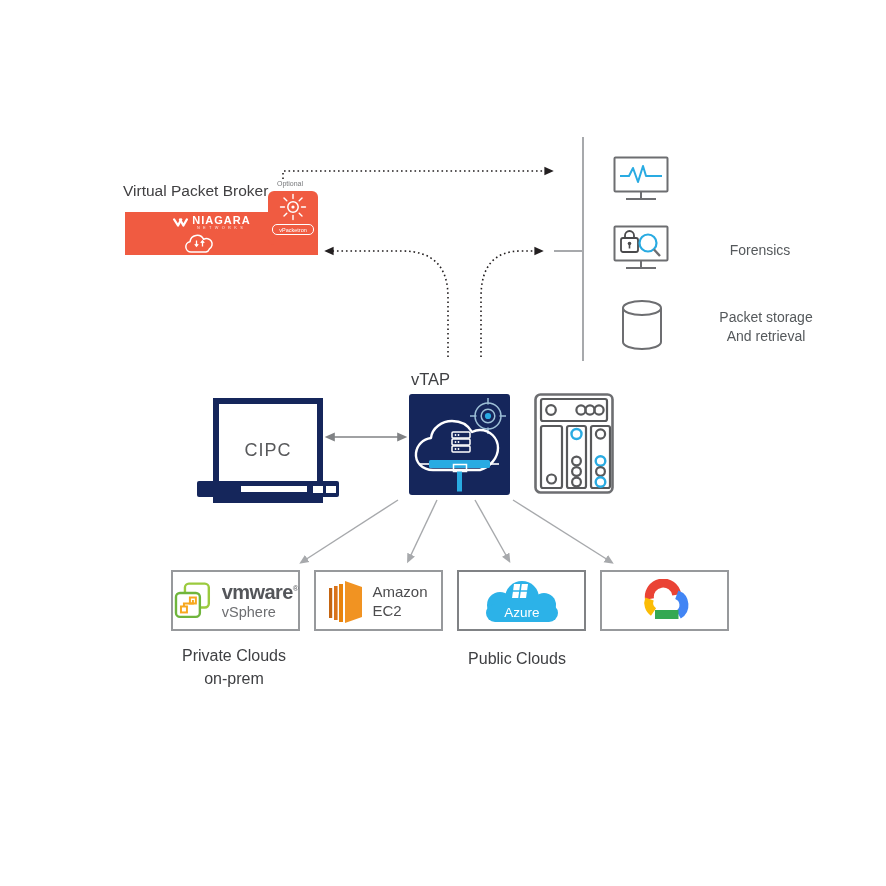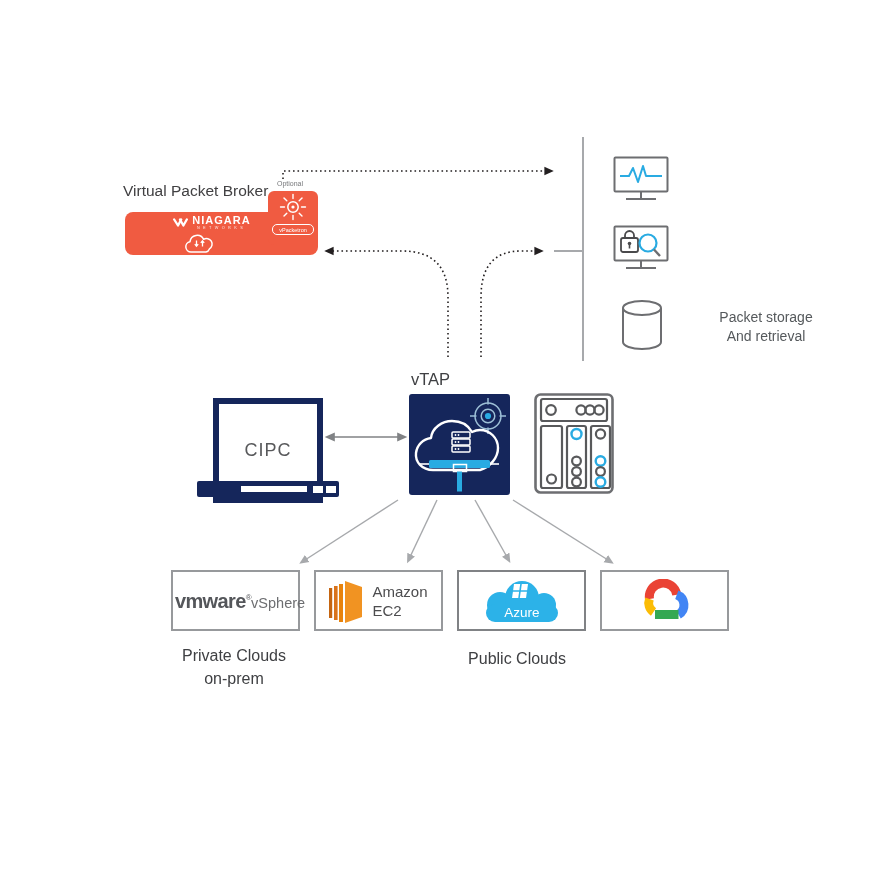--- a/index.html
+++ b/index.html
@@ -8,21 +8,21 @@
   .abs{position:absolute;}
   svg{display:block;}
   .connector-layer{position:absolute;left:0;top:0;pointer-events:none;}
   .dotted{stroke:#231F20;stroke-width:1.6;fill:none;stroke-dasharray:1.6 2.9;}
   .gline{stroke:#A7A9AC;stroke-width:2;fill:none;}
   .mline{stroke:#808285;stroke-width:1.6;fill:none;}
   .fan{stroke:#A7A9AC;stroke-width:1.4;fill:none;}
 
   .broker-title{left:123px;top:182px;font-size:15.5px;color:#414042;}
   .optional-label{left:277px;top:180px;font-size:7px;color:#77787B;}
-  .broker-box{left:125px;top:212px;width:193px;height:43px;background:#F05B41;border-radius:8px;}
+  .broker-box{left:125px;top:212px;width:193px;height:43px;background:#F05B41;border-radius:0;}
   .niagara-logo{position:absolute;left:22px;top:3px;width:130px;display:flex;align-items:center;justify-content:center;gap:4px;}
   .brand-col{display:flex;flex-direction:column;align-items:center;line-height:1;}
   .brand-name{color:#fff;font-weight:700;font-size:11px;letter-spacing:1px;}
   .brand-sub{color:rgba(255,255,255,.85);font-size:3.8px;letter-spacing:3.4px;margin-top:1px;}
   .broker-cloud{position:absolute;left:58px;top:21px;}
   .vpacketron-box{left:268px;top:191px;width:50px;height:54px;background:#F05B41;border-radius:6px;z-index:3;
                   display:flex;flex-direction:column;align-items:center;justify-content:flex-start;}
   .vpacketron-badge{width:40px;border:1px solid #fff;border-radius:5px;color:#fff;font-size:5.5px;
                     text-align:center;padding:2px 0 1px;margin-top:1px;}
 
@@ -36,21 +36,21 @@
   .laptop-slot{position:absolute;left:44px;top:5px;width:66px;height:6px;background:#fff;}
   .laptop-key{position:absolute;top:5px;width:10px;height:7px;background:#fff;}
   .k1{left:116px;} .k2{left:129px;}
 
   .rp-label{position:absolute;text-align:center;font-size:14px;color:#55595C;line-height:19px;}
   .rp-label span{display:block;}
 
   .cbox{position:absolute;top:570px;height:61px;width:129px;background:#fff;border:2px solid #97999C;
         box-sizing:border-box;display:flex;align-items:center;justify-content:center;gap:9px;}
   .cbox.azure{border-color:#808285;}
-  .vm-text{display:flex;flex-direction:row;align-items:flex-end;line-height:1;}
+  .vm-text{display:flex;flex-direction:column;align-items:flex-start;line-height:1;}
   .vm-brand{font-weight:700;font-size:20px;color:#54565A;letter-spacing:-0.6px;}
   .vm-brand sup{font-size:8px;font-weight:400;}
   .vm-prod{font-size:14.5px;color:#6D6E71;margin-top:3px;}
   .aws-text{display:flex;flex-direction:column;align-items:flex-start;font-size:15px;color:#4D4D4F;line-height:19px;}
   .caption{position:absolute;text-align:center;font-size:16px;color:#3F4043;line-height:23px;}
   .caption span{display:block;}
 </style>
 </head>
 <body>
 
@@ -194,20 +194,23 @@
     <rect x="1.5" y="1.5" width="53" height="34" rx="1" fill="#fff" stroke="#6D6E71" stroke-width="2"></rect>
     <path d="M12,13 v-2.5 a4.5,4.5 0 0 1 9,0 v2.5" fill="none" stroke="#4A4A4C" stroke-width="1.8"></path>
     <rect x="8" y="13" width="17" height="14" rx="2" fill="none" stroke="#4A4A4C" stroke-width="1.8"></rect>
     <circle cx="16.5" cy="18.5" r="1.8" fill="#4A4A4C"></circle>
     <line x1="16.5" y1="20" x2="16.5" y2="23.5" stroke="#4A4A4C" stroke-width="1.6"></line>
     <circle cx="35" cy="18" r="8.5" fill="none" stroke="#29ABE2" stroke-width="2.2"></circle>
     <line x1="41" y1="24.5" x2="47" y2="31" stroke="#6D6E71" stroke-width="2.4"></line>
     <line x1="28" y1="36" x2="28" y2="42" stroke="#6D6E71" stroke-width="2"></line>
     <line x1="13" y1="43" x2="43" y2="43" stroke="#6D6E71" stroke-width="2"></line>
   </svg>
+  <div class="rp-label" style="left:676px;top:241px;width:168px;">
+    <span>Forensics</span>
+  </div>
 
   <svg class="abs" style="left:621px;top:299px;" width="42" height="52" viewBox="0 0 42 52">
     <path d="M2,9 V43 a19,7 0 0 0 38,0 V9" fill="#fff" stroke="#6D6E71" stroke-width="2"></path>
     <ellipse cx="21" cy="9" rx="19" ry="7" fill="#fff" stroke="#6D6E71" stroke-width="2"></ellipse>
   </svg>
   <div class="rp-label" style="left:678px;top:308px;width:176px;">
     <span>Packet storage</span>
     <span>And retrieval</span>
   </div>
 

